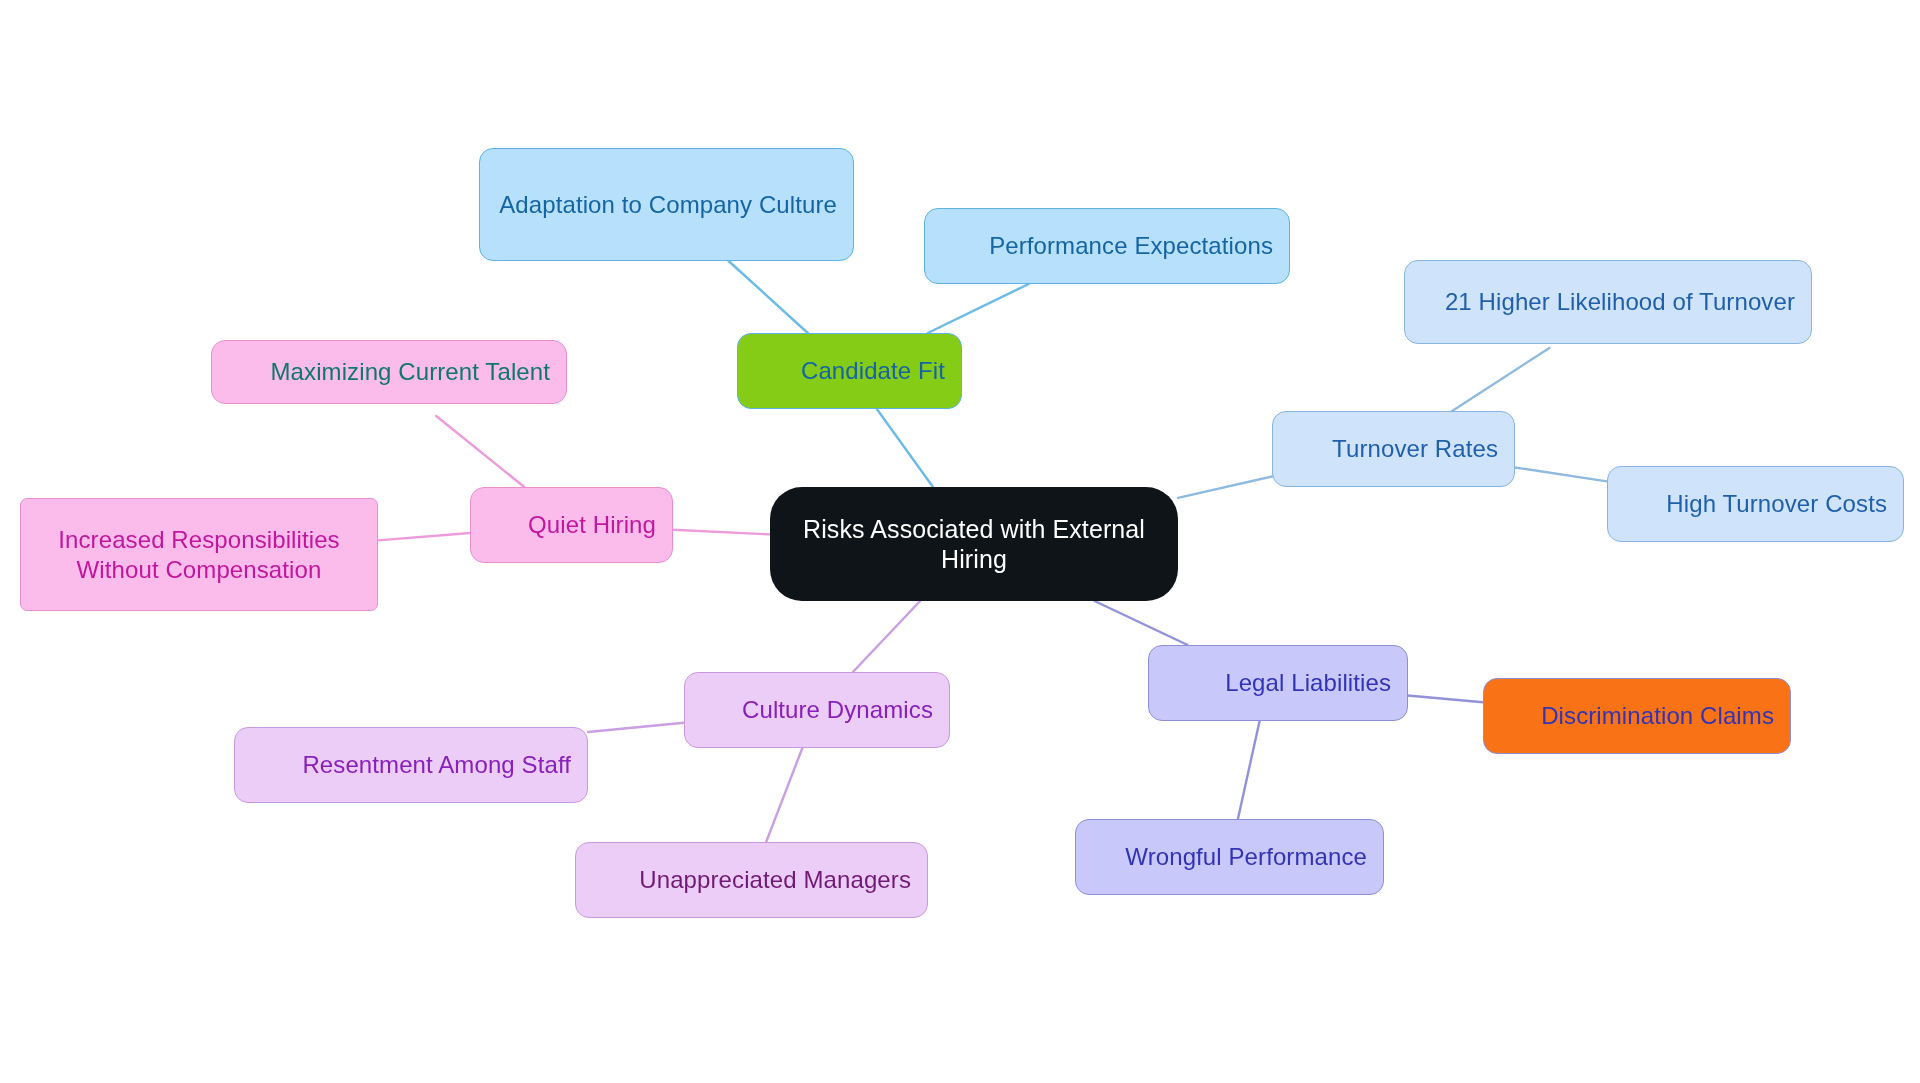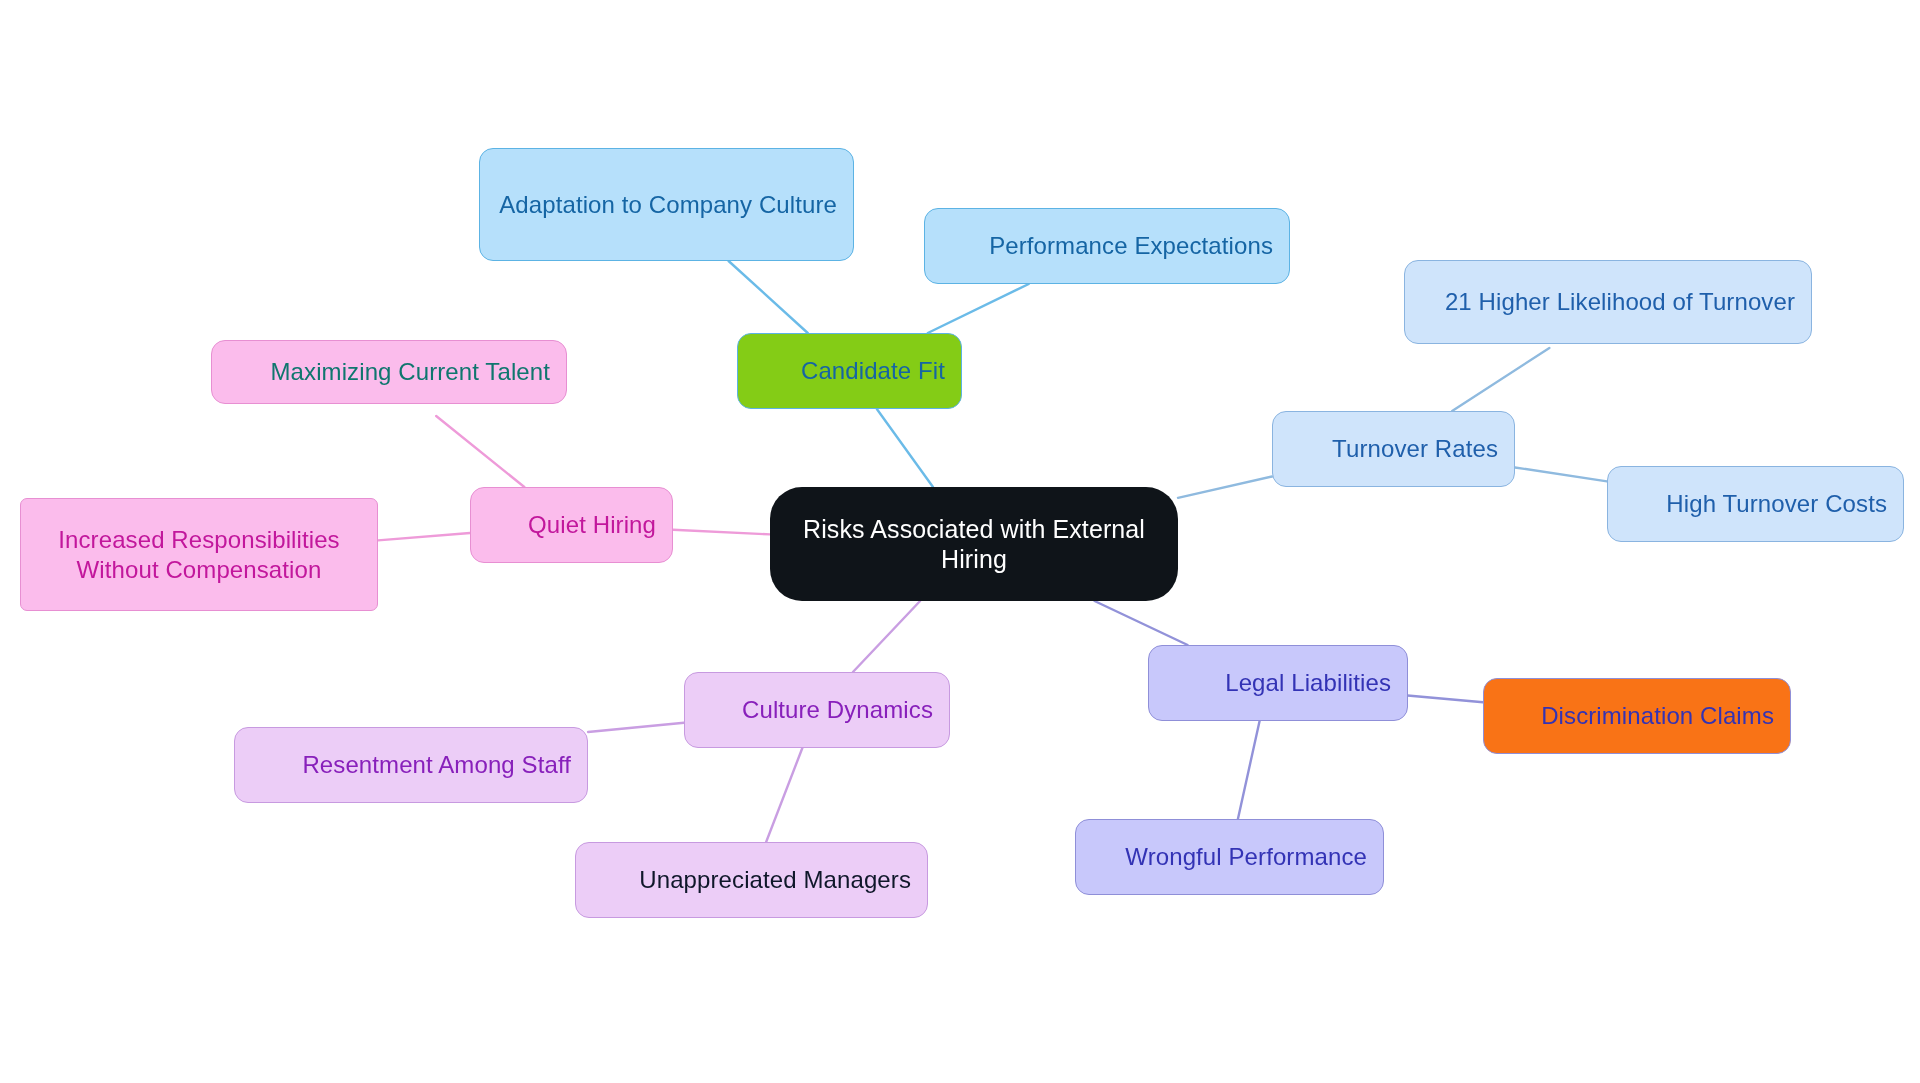--- a/index.html
+++ b/index.html
@@ -80,18 +80,18 @@
       <div class="node level2" style="left: 479px; top: 148px; width: 375px; height: 113px; background: rgb(182, 224, 251); border-color: rgb(92, 179, 228); color: rgb(21, 101, 164);"><span>Adaptation to Company Culture</span></div>
       <div class="node level2" style="left: 924px; top: 208px; width: 366px; height: 76px; background: rgb(182, 224, 251); border-color: rgb(92, 179, 228); color: rgb(21, 101, 164);"><span>Performance Expectations</span></div>
       <div class="node level1" style="left: 1272px; top: 411px; width: 243px; height: 76px; background: rgb(207, 228, 251); border-color: rgb(138, 180, 224); color: rgb(31, 95, 171);"><span>Turnover Rates</span></div>
       <div class="node level2" style="left: 1404px; top: 260px; width: 408px; height: 84px; background: rgb(207, 228, 251); border-color: rgb(138, 180, 224); color: rgb(31, 95, 171);"><span>21 Higher Likelihood of Turnover</span></div>
       <div class="node level2" style="left: 1607px; top: 466px; width: 297px; height: 76px; background: rgb(207, 228, 251); border-color: rgb(138, 180, 224); color: rgb(31, 95, 171);"><span>High Turnover Costs</span></div>
       <div class="node level1" style="left: 1148px; top: 645px; width: 260px; height: 76px; background: rgb(200, 200, 251); border-color: rgb(143, 143, 216); color: rgb(51, 51, 181);"><span>Legal Liabilities</span></div>
       <div class="node level2" style="left: 1483px; top: 678px; width: 308px; height: 76px; background: #f97316; border-color: rgb(143, 143, 216); color: rgb(51, 51, 181);"><span>Discrimination Claims</span></div>
       <div class="node level2" style="left: 1075px; top: 819px; width: 309px; height: 76px; background: rgb(200, 200, 251); border-color: rgb(143, 143, 216); color: rgb(51, 51, 181);"><span>Wrongful Performance</span></div>
       <div class="node level1" style="left: 684px; top: 672px; width: 266px; height: 76px; background: rgb(236, 205, 247); border-color: rgb(199, 154, 224); color: rgb(136, 32, 187);"><span>Culture Dynamics</span></div>
       <div class="node level2" style="left: 234px; top: 711px; width: 354px; height: 76px; background: rgb(236, 205, 247); border-color: rgb(199, 154, 224); color: rgb(136, 32, 187); margin-top: 16px;"><span>Resentment Among Staff</span></div>
-      <div class="node level2" style="left: 575px; top: 842px; width: 353px; height: 76px; background: rgb(236, 205, 247); border-color: rgb(199, 154, 224); color: #0f172a;"><span>Unappreciated Managers</span></div>
+      <div class="node level2" style="left: 575px; top: 842px; width: 353px; height: 76px; background: rgb(236, 205, 247); border-color: rgb(199, 154, 224); color: #701a75;"><span>Unappreciated Managers</span></div>
       <div class="node level1" style="left: 470px; top: 487px; width: 203px; height: 76px; background: rgb(251, 188, 236); border-color: rgb(231, 143, 210); color: rgb(194, 23, 156);"><span>Quiet Hiring</span></div>
       <div class="node level2" style="left: 211px; top: 340px; width: 356px; height: 64px; background: rgb(251, 188, 236); border-color: rgb(231, 143, 210); color: #0f766e;"><span>Maximizing Current Talent</span></div>
       <div class="node level2" style="left: 20px; top: 498px; width: 358px; height: 113px; background: rgb(251, 188, 236); border-color: rgb(231, 143, 210); color: rgb(194, 23, 156); border-radius: 7px;"><span>Increased Responsibilities Without Compensation</span></div>
     </div>
 </div>
 
 </body></html>

